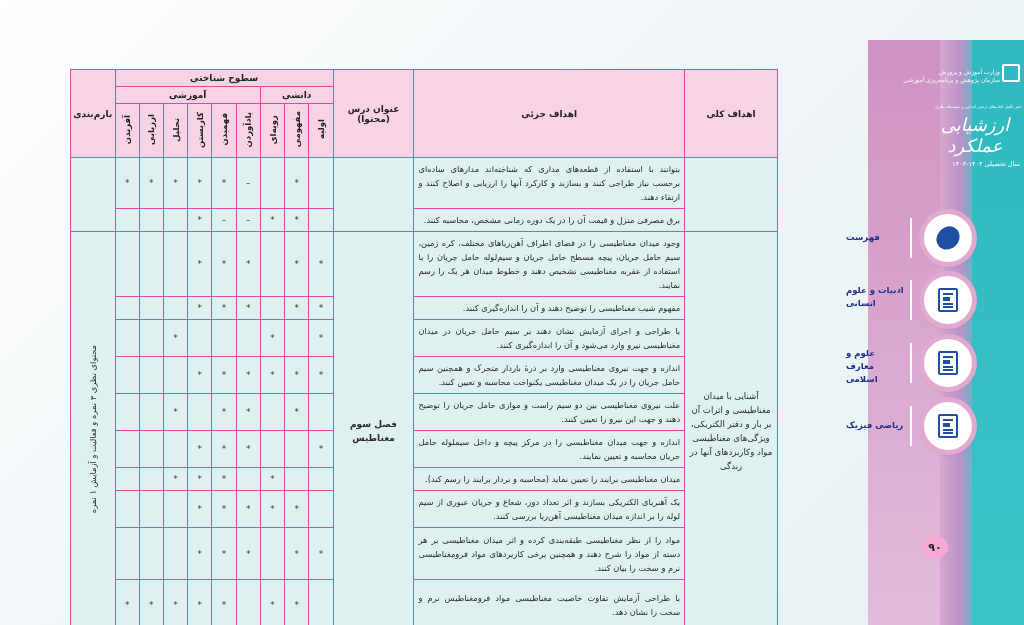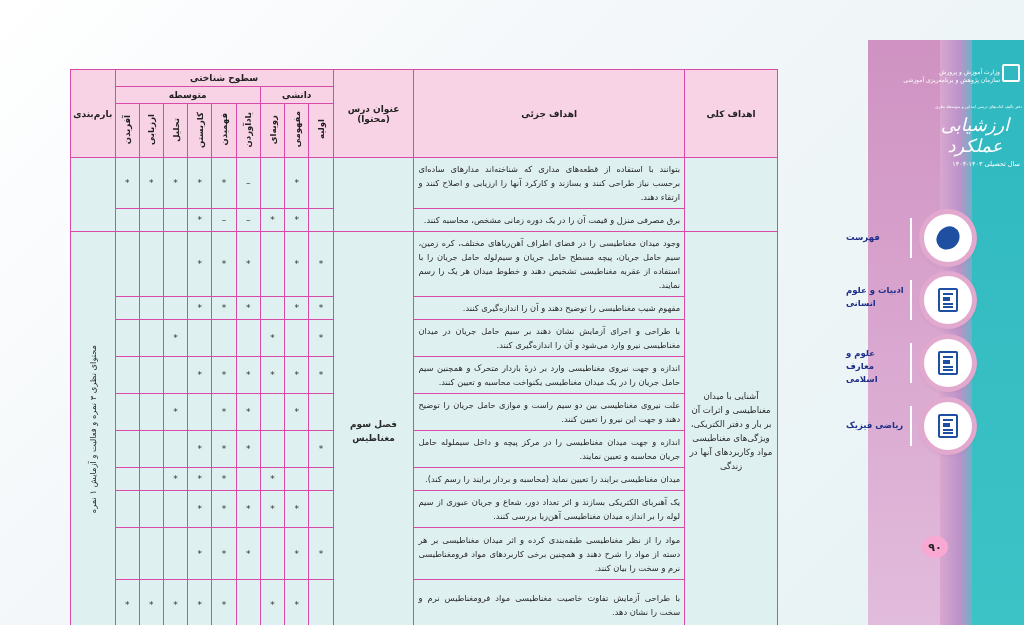--- a/index.html
+++ b/index.html
@@ -160,21 +160,21 @@
         <tr style="height:17px">
           <th rowspan="3">اهداف کلی</th>
           <th rowspan="3">اهداف جزئی</th>
           <th rowspan="3" style="white-space:pre-line">عنوان درس
 (محتوا)</th>
           <th colspan="9">سطوح شناختی</th>
           <th rowspan="3">بارم‌بندی</th>
         </tr>
         <tr style="height:17px">
           <th colspan="3">دانشی</th>
-          <th colspan="6">متوسطه</th>
+          <th colspan="6">آموزشی</th>
         </tr>
         <tr>
           <th class="vert"><span>اولیه</span></th>
           <th class="vert"><span>مفهومی</span></th>
           <th class="vert"><span>رویه‌ای</span></th>
           <th class="vert"><span>یادآوردن</span></th>
           <th class="vert"><span>فهمیدن</span></th>
           <th class="vert"><span>کاربستن</span></th>
           <th class="vert"><span>تحلیل</span></th>
           <th class="vert"><span>ارزیابی</span></th>

